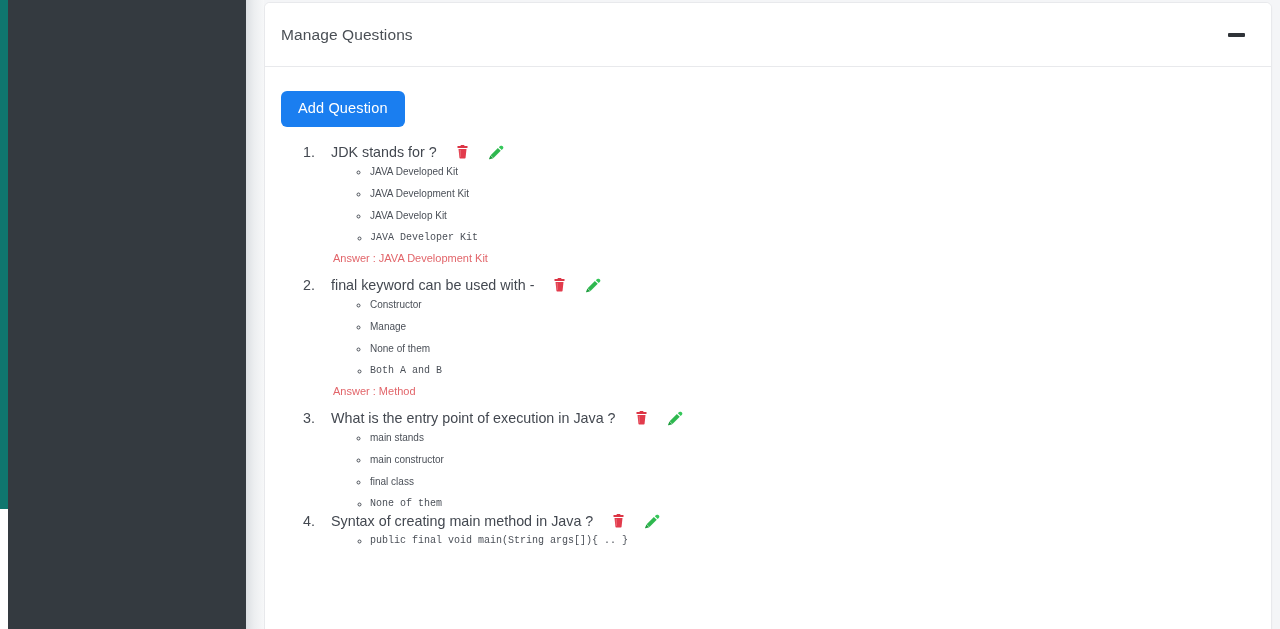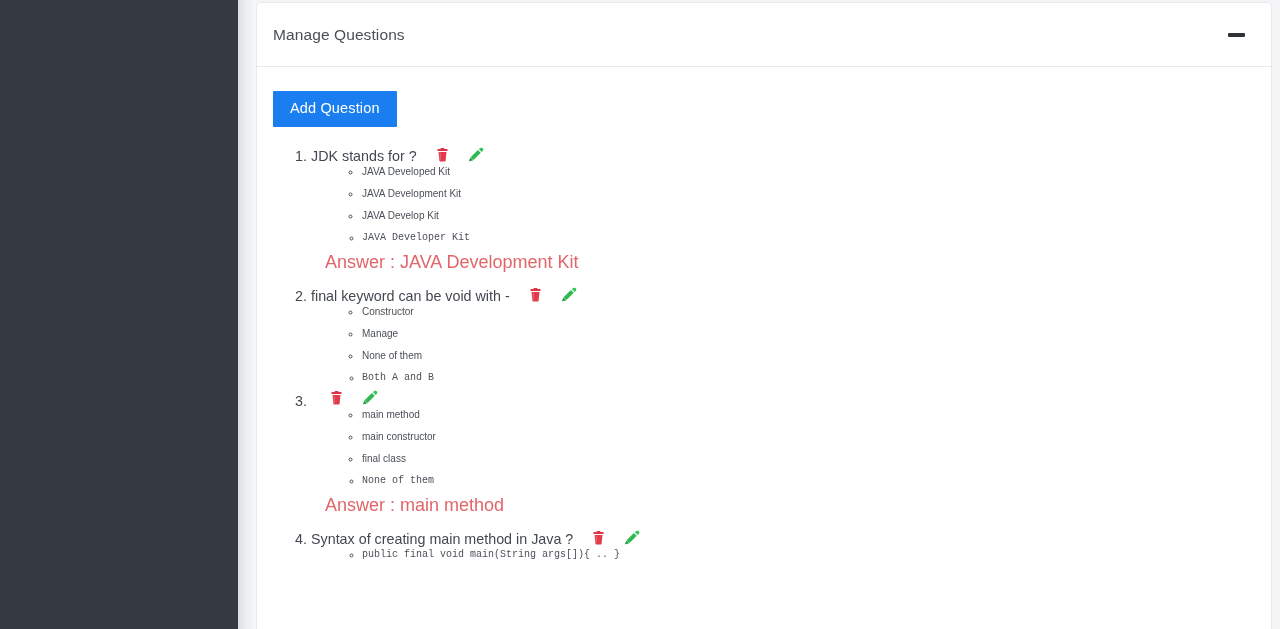--- a/index.html
+++ b/index.html
@@ -12,20 +12,21 @@
     font-family: "Liberation Sans", sans-serif;
     background: #ffffff;
   }
 
   .app {
     position: relative;
     width: 1280px;
     height: 509px;
     display: flex;
     background: #0f766e;
+    padding-left: 8px;
   }
 
   
   .sidebar {
     width: 238px;
     height: 629px;
     background: #343a40;
     flex: 0 0 238px;
   }
 
@@ -99,21 +100,21 @@
     padding: 24px 16px 10px 16px;
   }
 
   .add-question-btn {
     display: inline-block;
     background: #1a7ef0;
     color: #ffffff;
     font-size: 14.5px;
     font-family: "Liberation Sans", sans-serif;
     border: none;
-    border-radius: 1px;
+    border-radius: 6px;
     padding: 10px 17px 11px 17px;
     cursor: pointer;
     line-height: 1;
     letter-spacing: 0.15px;
   }
 
   
   ol.questions {
     margin: 14px 0 0 0;
     padding-left: 38px;
@@ -124,22 +125,23 @@
   ol.questions > li {
     font-size: 14.3px;
     color: #434850;
     margin: 0;
     padding: 0;
     line-height: 1.0;
   }
 
   .q-head {
     display: flex;
-    align-items: flex-end;
+    align-items: center;
     height: 23px;
+    margin-left: 12px;
   }
 
   .q-text {
     font-size: 14.3px;
     color: #434850;
     white-space: nowrap;
   }
 
   .q-actions {
     display: inline-flex;
@@ -172,21 +174,21 @@
     color: #4b5058;
     line-height: 1.0;
     margin-bottom: 12px;
   }
   ul.options > li:last-child { margin-bottom: 0; font-family: Liberation Mono, monospace; }
 
   ul.options > li span { position: relative; top: -1px; }
 
   .answer {
     color: #e2656a;
-    font-size: 18px;
+    font-size: 11px;
     margin: 9px 0 10px 14px;
     line-height: 1;
   }
 </style>
 </head>
 <body>
 
 <div class="app">
 
   <div class="sidebar"></div>
@@ -231,21 +233,21 @@
               <ul class="options">
                 <li><span>JAVA Developed Kit</span></li>
                 <li><span>JAVA Development Kit</span></li>
                 <li><span>JAVA Develop Kit</span></li>
                 <li><span>JAVA Developer Kit</span></li>
               </ul>
               <div class="answer">Answer : JAVA Development Kit</div>
             </li>
             <li>
               <div class="q-head">
-                <span class="q-text">final keyword can be void with -</span>
+                <span class="q-text">final keyword can be used with -</span>
                 <span class="q-actions">
                   <button class="icon-btn">
                     <span style="line-height: 0;"><svg viewBox="0 0 24 24" width="15" height="16">
                         <rect x="4" y="2.5" width="16" height="3.1" rx="0.6" fill="#dc3545"></rect>
                         <rect x="9" y="0.6" width="6" height="2.2" rx="0.6" fill="#dc3545"></rect>
                         <path d="M5.6 7 h12.8 l-1.5 14.2 a1.2 1.2 0 0 1 -1.2 1.1 h-7.4 a1.2 1.2 0 0 1 -1.2 -1.1 Z" fill="#e23b4c"></path>
                         <rect x="7.6" y="8.6" width="1.5" height="11.2" fill="#f07b86" opacity="0.85"></rect>
                       </svg></span>
                   </button>
                   <button class="icon-btn">
@@ -256,48 +258,49 @@
                       </svg></span>
                   </button>
                 </span>
               </div>
               <ul class="options">
                 <li><span>Constructor</span></li>
                 <li><span>Manage</span></li>
                 <li><span>None of them</span></li>
                 <li><span>Both A and B</span></li>
               </ul>
+              <div class="answer">Answer : Method</div>
             </li>
             <li>
               <div class="q-head">
+                <span class="q-text">What is the entry point of execution in Java ?</span>
                 <span class="q-actions">
                   <button class="icon-btn">
                     <span style="line-height: 0;"><svg viewBox="0 0 24 24" width="15" height="16">
                         <rect x="4" y="2.5" width="16" height="3.1" rx="0.6" fill="#dc3545"></rect>
                         <rect x="9" y="0.6" width="6" height="2.2" rx="0.6" fill="#dc3545"></rect>
                         <path d="M5.6 7 h12.8 l-1.5 14.2 a1.2 1.2 0 0 1 -1.2 1.1 h-7.4 a1.2 1.2 0 0 1 -1.2 -1.1 Z" fill="#e23b4c"></path>
                         <rect x="7.6" y="8.6" width="1.5" height="11.2" fill="#f07b86" opacity="0.85"></rect>
                       </svg></span>
                   </button>
                   <button class="icon-btn">
                     <span style="line-height: 0;"><svg viewBox="0 0 24 24" width="17" height="17">
                         <path d="M19.6 2.6 a2.6 2.6 0 0 1 1.5 4.2 l-1.7 1.8 -4.1 -4.1 1.7 -1.7 a2.6 2.6 0 0 1 2.6 -0.2 Z" fill="#34c759"></path>
                         <path d="M13.9 5.6 l4.1 4.1 -10.2 10.2 -4.1 -4.1 Z" fill="#2eb84f"></path>
                         <path d="M3.4 16.1 l4.1 4.1 -5.1 1.4 a0.7 0.7 0 0 1 -0.9 -0.9 Z" fill="#1f9e3f"></path>
                       </svg></span>
                   </button>
                 </span>
               </div>
               <ul class="options">
-                <li><span>main method</span></li>
+                <li><span>main stands</span></li>
                 <li><span>main constructor</span></li>
                 <li><span>final class</span></li>
                 <li><span>None of them</span></li>
               </ul>
-              <div class="answer">Answer : main method</div>
             </li>
             <li>
               <div class="q-head">
                 <span class="q-text">Syntax of creating main method in Java ?</span>
                 <span class="q-actions">
                   <button class="icon-btn">
                     <span style="line-height: 0;"><svg viewBox="0 0 24 24" width="15" height="16">
                         <rect x="4" y="2.5" width="16" height="3.1" rx="0.6" fill="#dc3545"></rect>
                         <rect x="9" y="0.6" width="6" height="2.2" rx="0.6" fill="#dc3545"></rect>
                         <path d="M5.6 7 h12.8 l-1.5 14.2 a1.2 1.2 0 0 1 -1.2 1.1 h-7.4 a1.2 1.2 0 0 1 -1.2 -1.1 Z" fill="#e23b4c"></path>

